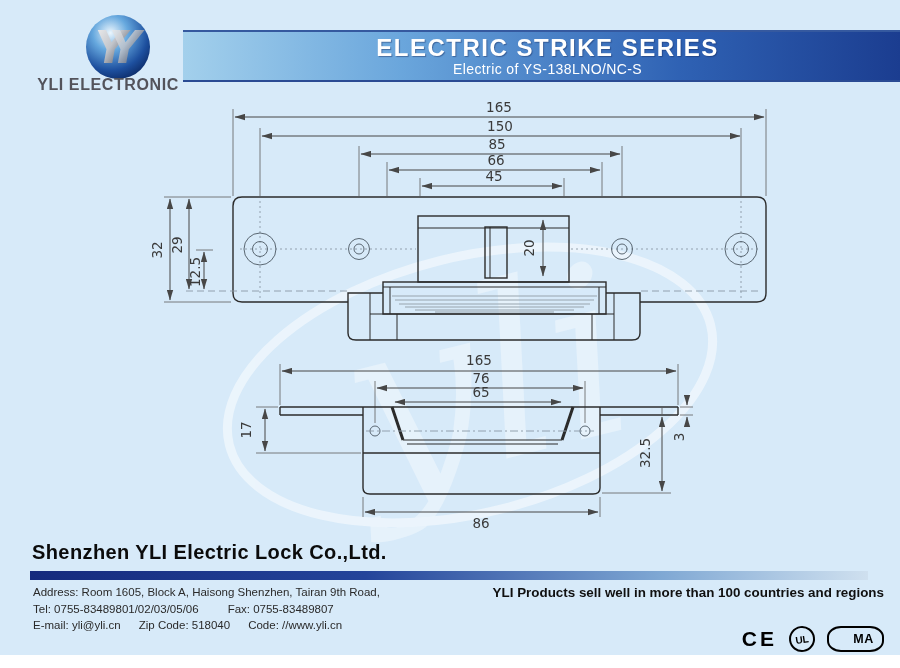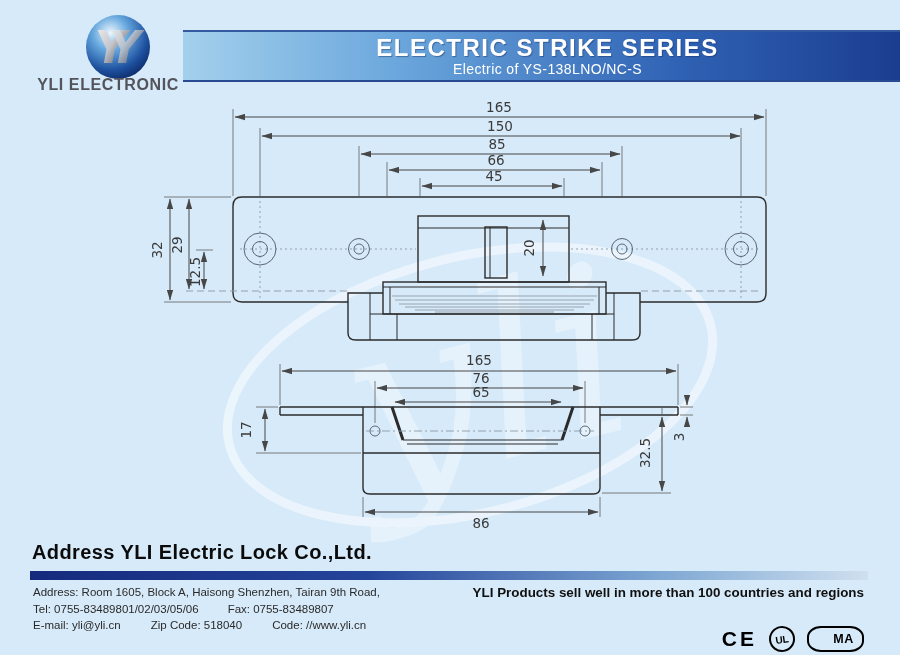--- a/index.html
+++ b/index.html
@@ -26,22 +26,22 @@
   .cl{stroke:#8a98a5;stroke-width:.9;fill:none;}
   .hole{stroke:#5a6772;stroke-width:1;fill:none;}
   .hatch{stroke:#98a4ad;stroke-width:1;}
   .dtext{font-family:"DejaVu Sans",sans-serif;font-size:13.5px;fill:#3a3a3a;}
   
   .company{position:absolute;left:32px;top:541px;font-size:20px;font-weight:bold;color:#0b0b0b;letter-spacing:.4px;}
   .bar{position:absolute;left:30px;top:571px;width:838px;height:9px;
        background:linear-gradient(90deg,#152a7d 0%,#24449a 40%,#7ea7d3 75%,#cfe0ef 100%);}
   .f-left{position:absolute;left:33px;top:584px;font-size:11.5px;color:#2a2a2a;line-height:16.5px;}
   .f-left .gap1{margin-left:29px;}
-  .f-left .gap2{margin-left:30px;}
-  .f-right{position:absolute;right:36px;top:585px;width:400px;text-align:right;}
+  .f-left .gap2{margin-left:18px;}
+  .f-right{position:absolute;right:16px;top:585px;width:400px;text-align:right;}
   .slogan{font-size:13.4px;font-weight:bold;color:#101010;}
   .certs{margin-top:26px;display:flex;justify-content:flex-end;align-items:center;gap:12px;}
   .ce{font-size:21px;font-weight:bold;letter-spacing:3px;color:#000;}
   .ul-circle{width:22px;height:22px;border:2.5px solid #000;border-radius:50%;display:flex;
              align-items:center;justify-content:center;font-size:10px;font-weight:bold;color:#000;
              transform:rotate(-8deg);}
   .ma-oval{width:37px;height:22px;border:2.5px solid #000;border-radius:14px/11px;display:flex;
            align-items:center;justify-content:center;font-size:12.5px;font-weight:bold;color:#000;letter-spacing:.5px;padding-left:16px;}
   .bottom-strip{position:absolute;left:0;bottom:0;width:100%;height:13px;background:#ffffff;}
 </style>
@@ -224,21 +224,21 @@
       <line class="dim" x1="687" y1="425" x2="687" y2="417" marker-end="url(#ae)"></line>
       <text class="dtext" transform="translate(684,437) rotate(-90)" text-anchor="middle">3</text>
 
       <line class="ext" x1="363" y1="497" x2="363" y2="517"></line>
       <line class="ext" x1="600" y1="497" x2="600" y2="517"></line>
       <line class="dim" x1="365" y1="512" x2="598" y2="512" marker-start="url(#as)" marker-end="url(#ae)"></line>
       <text class="dtext" x="481" y="528" text-anchor="middle">86</text>
     </g>
   </svg>
 
-  <div class="company">Address YLI Electric Lock Co.,Ltd.</div>
+  <div class="company">Shenzhen YLI Electric Lock Co.,Ltd.</div>
   <div class="bar"></div>
 
   <div class="f-left">
     <div>Address: Room 1605, Block A, Haisong Shenzhen, Tairan 9th Road,</div>
     <div>
       <span>Tel: 0755-83489801/02/03/05/06</span><span class="gap1">Fax: 0755-83489807</span>
     </div>
     <div>
       <span>E-mail: yli@yli.cn</span><span class="gap2">Zip Code: 518040</span><span class="gap2">Code: //www.yli.cn</span>
     </div>

